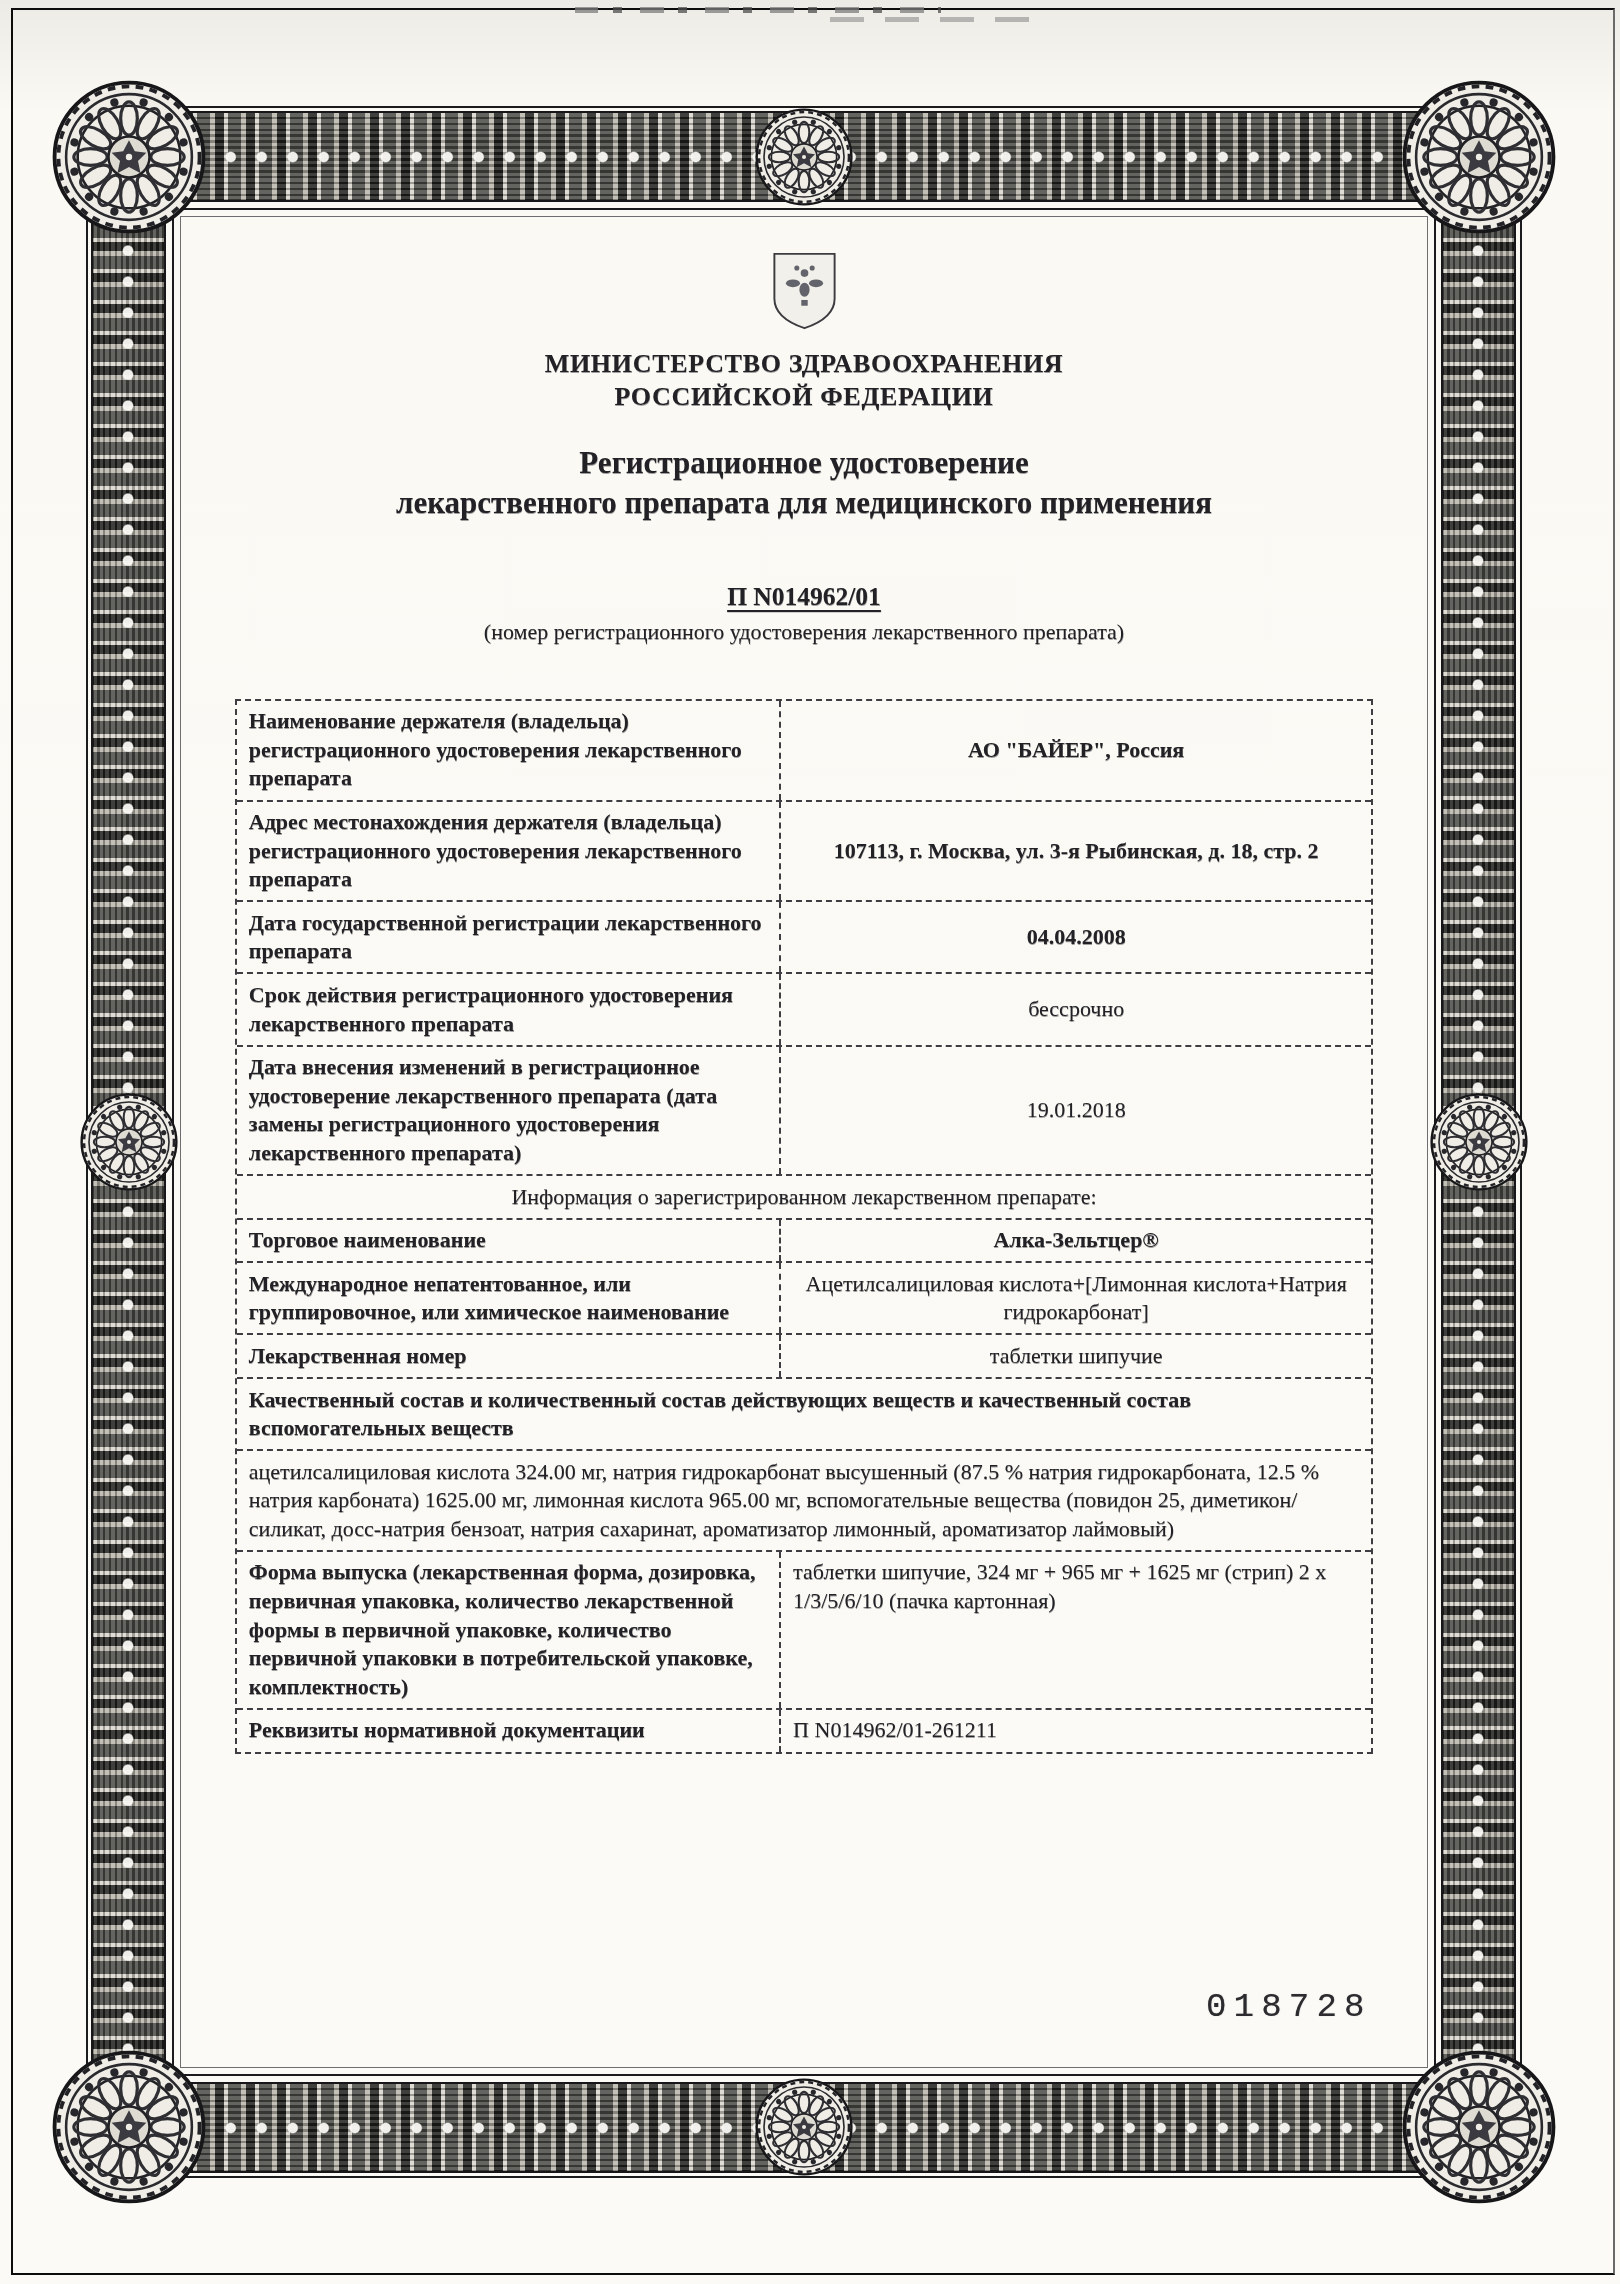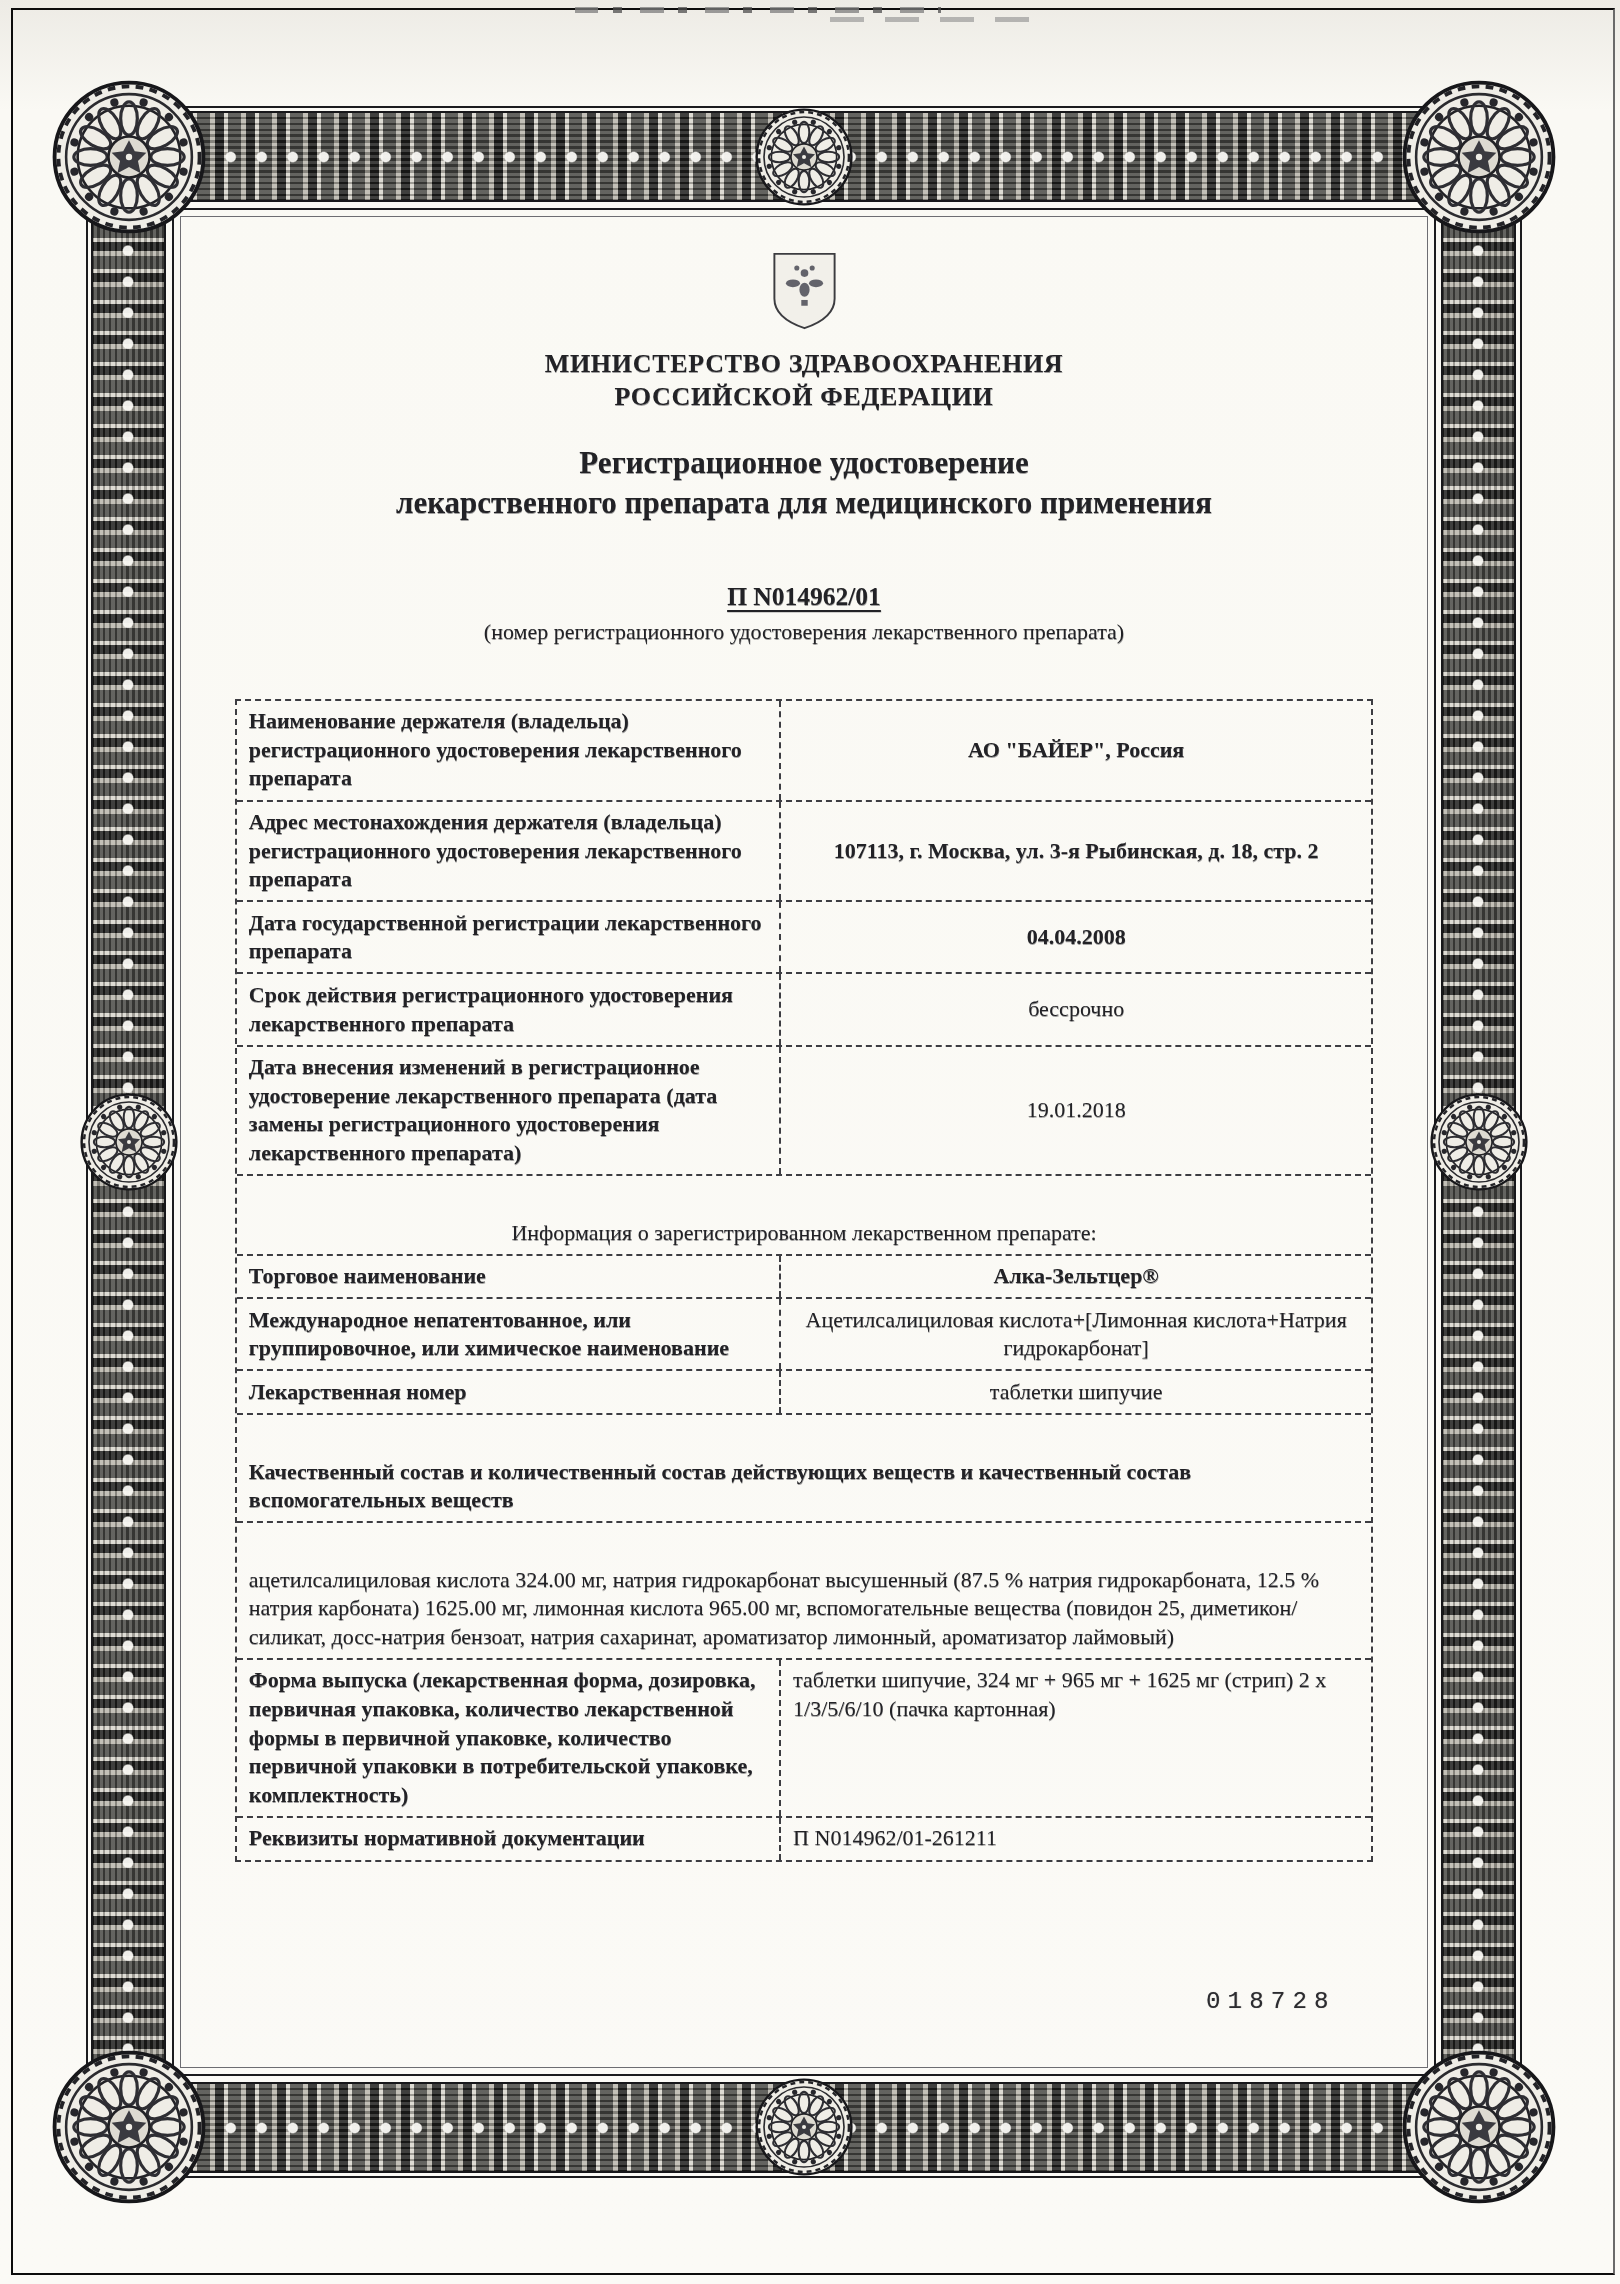--- a/index.html
+++ b/index.html
@@ -62,27 +62,27 @@
   .reg-caption{text-align:center;font-size:22px;margin-top:6.5px;}
   
   .cert-table{margin-top:54px;border:2px dashed #3d3d42;font-size:22px;line-height:1.3;}
   .row{display:flex;border-bottom:2px dashed #3d3d42;}
   .row:last-child{border-bottom:none;}
   .cell{padding:6.5px 11.8px;box-sizing:border-box;}
   .label{width:48%;font-weight:700;border-right:2px dashed #3d3d42;}
   .value{width:52%;display:flex;align-items:center;justify-content:center;text-align:center;}
   .value.v-left{justify-content:flex-start;text-align:left;align-items:flex-start;}
   .value.v-bold{font-weight:700;}
-  .row.full .fullcell{width:100%;margin-top:36px;}
+  .row.full .fullcell{width:100%;}
   .row.full.f-center{text-align:center;}
   .row.full.f-bold{font-weight:700;}
   .serial{
     position:absolute;left:1206px;top:1988px;z-index:5;
     font-family:"Liberation Mono","DejaVu Sans Mono",monospace;
-    font-size:24px;letter-spacing:7.2px;color:#2c2c30;
+    font-size:34px;letter-spacing:7.2px;color:#2c2c30;
     text-shadow:0.3px 0.3px 0.7px rgba(30,30,30,.5);
   }
 </style>
 </head>
 <body>
 
 <svg style="position:absolute;width:0;height:0" aria-hidden="true">
   <defs>
     <g id="rosette-sym">
       <circle cx="60" cy="60" r="58" fill="#efede6" stroke="#17171a" stroke-width="3"></circle>

